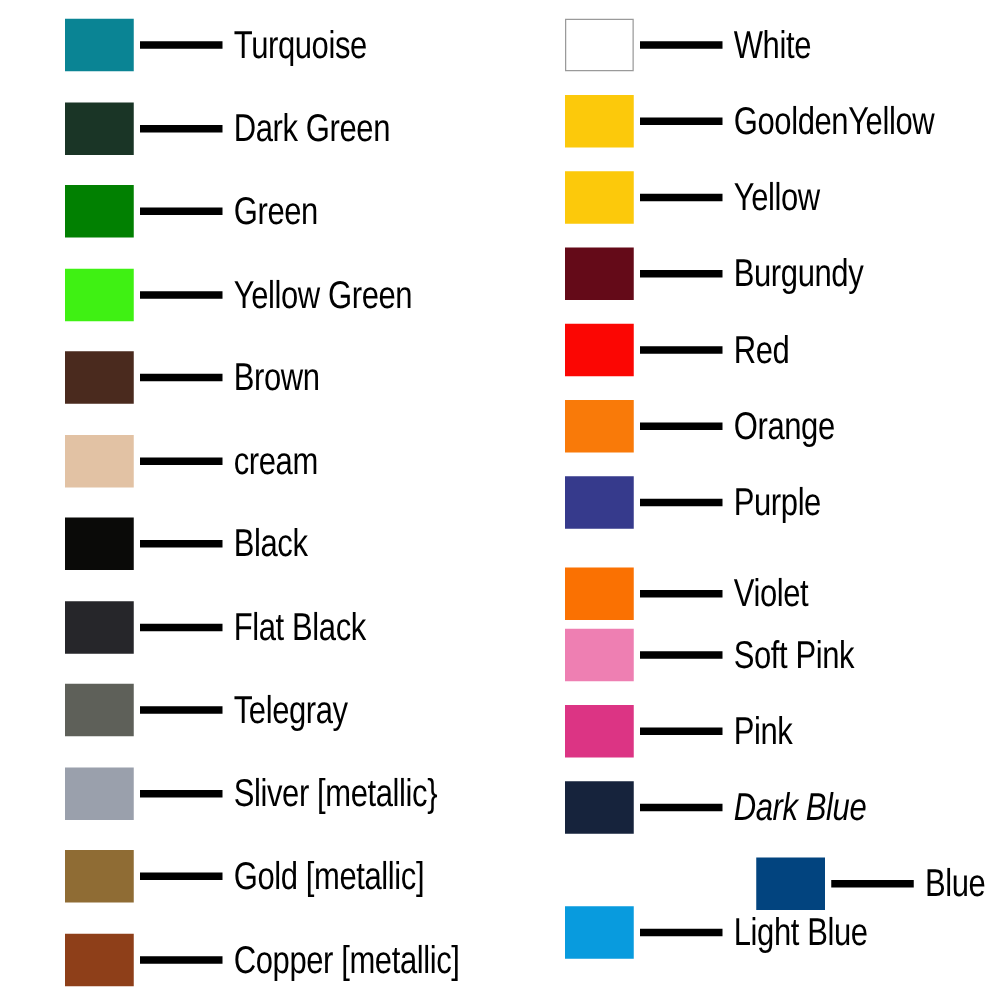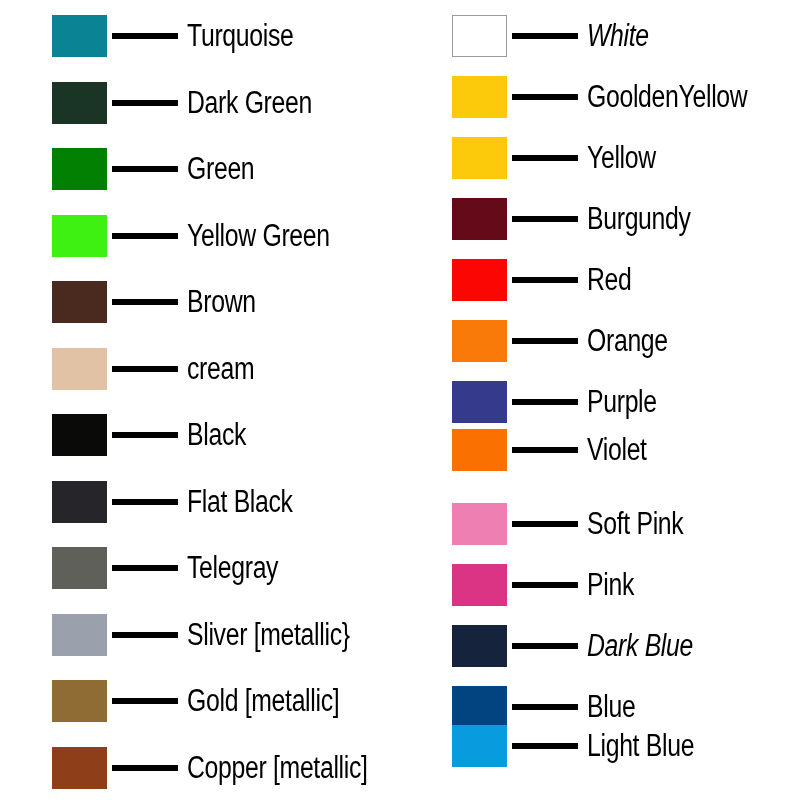--- a/index.html
+++ b/index.html
@@ -132,21 +132,21 @@
         <div class="dash" style="background: rgb(0, 0, 0);"></div>
         <span class="label" style="color: rgb(0, 0, 0);">Gold [metallic]</span>
       </div>
       <div class="legend-row" style="top: 746px;">
         <div class="swatch" style="background: rgb(142, 63, 25);"></div>
         <div class="dash" style="background: rgb(0, 0, 0);"></div>
         <span class="label" style="color: rgb(0, 0, 0);">Copper [metallic]</span>
       </div>
     </div>
   <div class="legend-column right">
-      <div class="legend-row" style="top: 14px; font-style: italic;">
+      <div class="legend-row" style="top: 14px;">
         <div class="swatch bordered" style="background: rgb(255, 255, 255);"></div>
         <div class="dash" style="background: rgb(0, 0, 0);"></div>
         <span class="label" style="color: rgb(0, 0, 0);">White</span>
       </div>
       <div class="legend-row" style="top: 75px;">
         <div class="swatch" style="background: rgb(252, 201, 11);"></div>
         <div class="dash" style="background: rgb(0, 0, 0);"></div>
         <span class="label" style="color: rgb(0, 0, 0);">GooldenYellow</span>
       </div>
       <div class="legend-row" style="top: 136px;">
@@ -167,41 +167,41 @@
       <div class="legend-row" style="top: 319px;">
         <div class="swatch" style="background: rgb(249, 122, 9);"></div>
         <div class="dash" style="background: rgb(0, 0, 0);"></div>
         <span class="label" style="color: rgb(0, 0, 0);">Orange</span>
       </div>
       <div class="legend-row" style="top: 380px;">
         <div class="swatch" style="background: rgb(54, 58, 140);"></div>
         <div class="dash" style="background: rgb(0, 0, 0);"></div>
         <span class="label" style="color: rgb(0, 0, 0);">Purple</span>
       </div>
-      <div class="legend-row" style="top: 428px; text-align: right;">
+      <div class="legend-row" style="top: 453px; text-align: right;">
         <div class="swatch" style="background: rgb(250, 113, 2);"></div>
         <div class="dash" style="background: rgb(0, 0, 0);"></div>
         <span class="label" style="color: rgb(0, 0, 0);">Violet</span>
       </div>
       <div class="legend-row" style="top: 502px;">
         <div class="swatch" style="background: rgb(238, 127, 178);"></div>
         <div class="dash" style="background: rgb(0, 0, 0);"></div>
         <span class="label" style="color: rgb(0, 0, 0);">Soft Pink</span>
       </div>
       <div class="legend-row" style="top: 563px;">
         <div class="swatch" style="background: rgb(220, 52, 132);"></div>
         <div class="dash" style="background: rgb(0, 0, 0);"></div>
         <span class="label" style="color: rgb(0, 0, 0);">Pink</span>
       </div>
       <div class="legend-row" style="top: 624px; font-style: italic;">
         <div class="swatch" style="background: rgb(22, 35, 60);"></div>
         <div class="dash" style="background: rgb(0, 0, 0);"></div>
         <span class="label" style="color: rgb(0, 0, 0);">Dark Blue</span>
       </div>
-      <div class="legend-row" style="top: 685px;">
+      <div class="legend-row" style="top: 685px; justify-content: flex-end;">
         <div class="swatch" style="background: rgb(2, 68, 127);"></div>
         <div class="dash" style="background: rgb(0, 0, 0);"></div>
         <span class="label" style="color: rgb(0, 0, 0);">Blue</span>
       </div>
       <div class="legend-row" style="top: 724px;">
         <div class="swatch" style="background: rgb(8, 155, 222);"></div>
         <div class="dash" style="background: rgb(0, 0, 0);"></div>
         <span class="label" style="color: rgb(0, 0, 0);">Light Blue</span>
       </div>
     </div>

